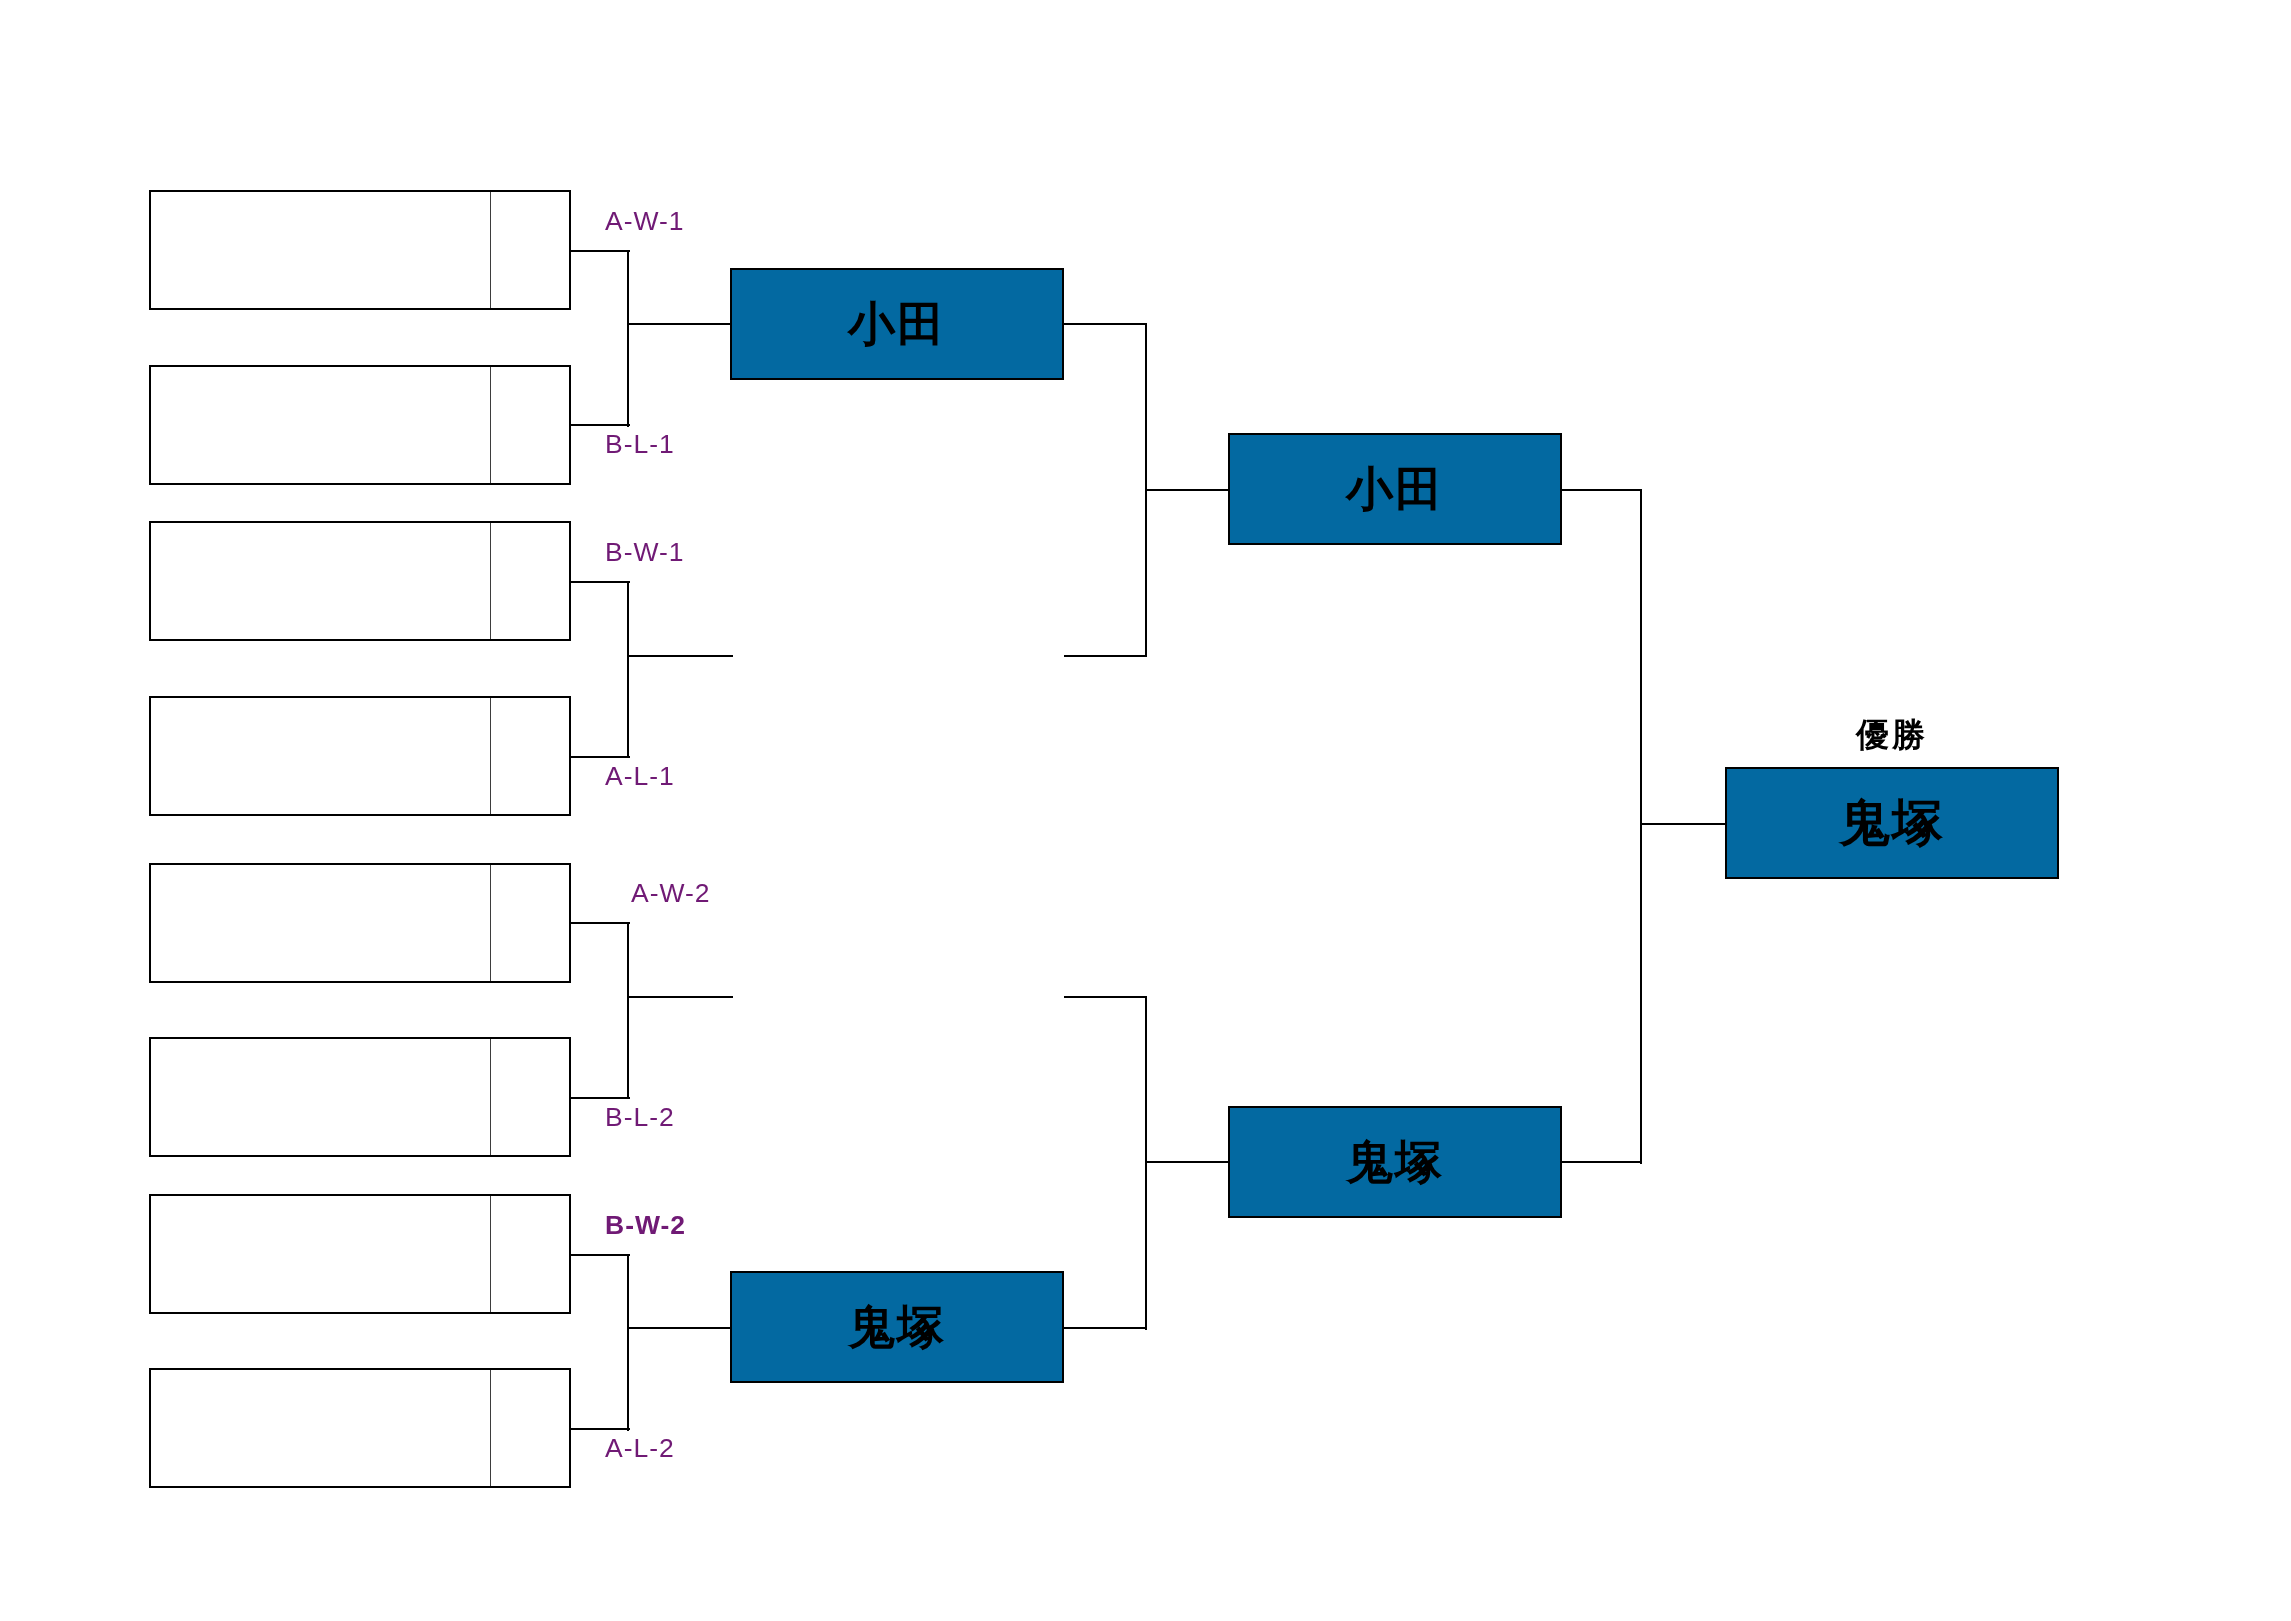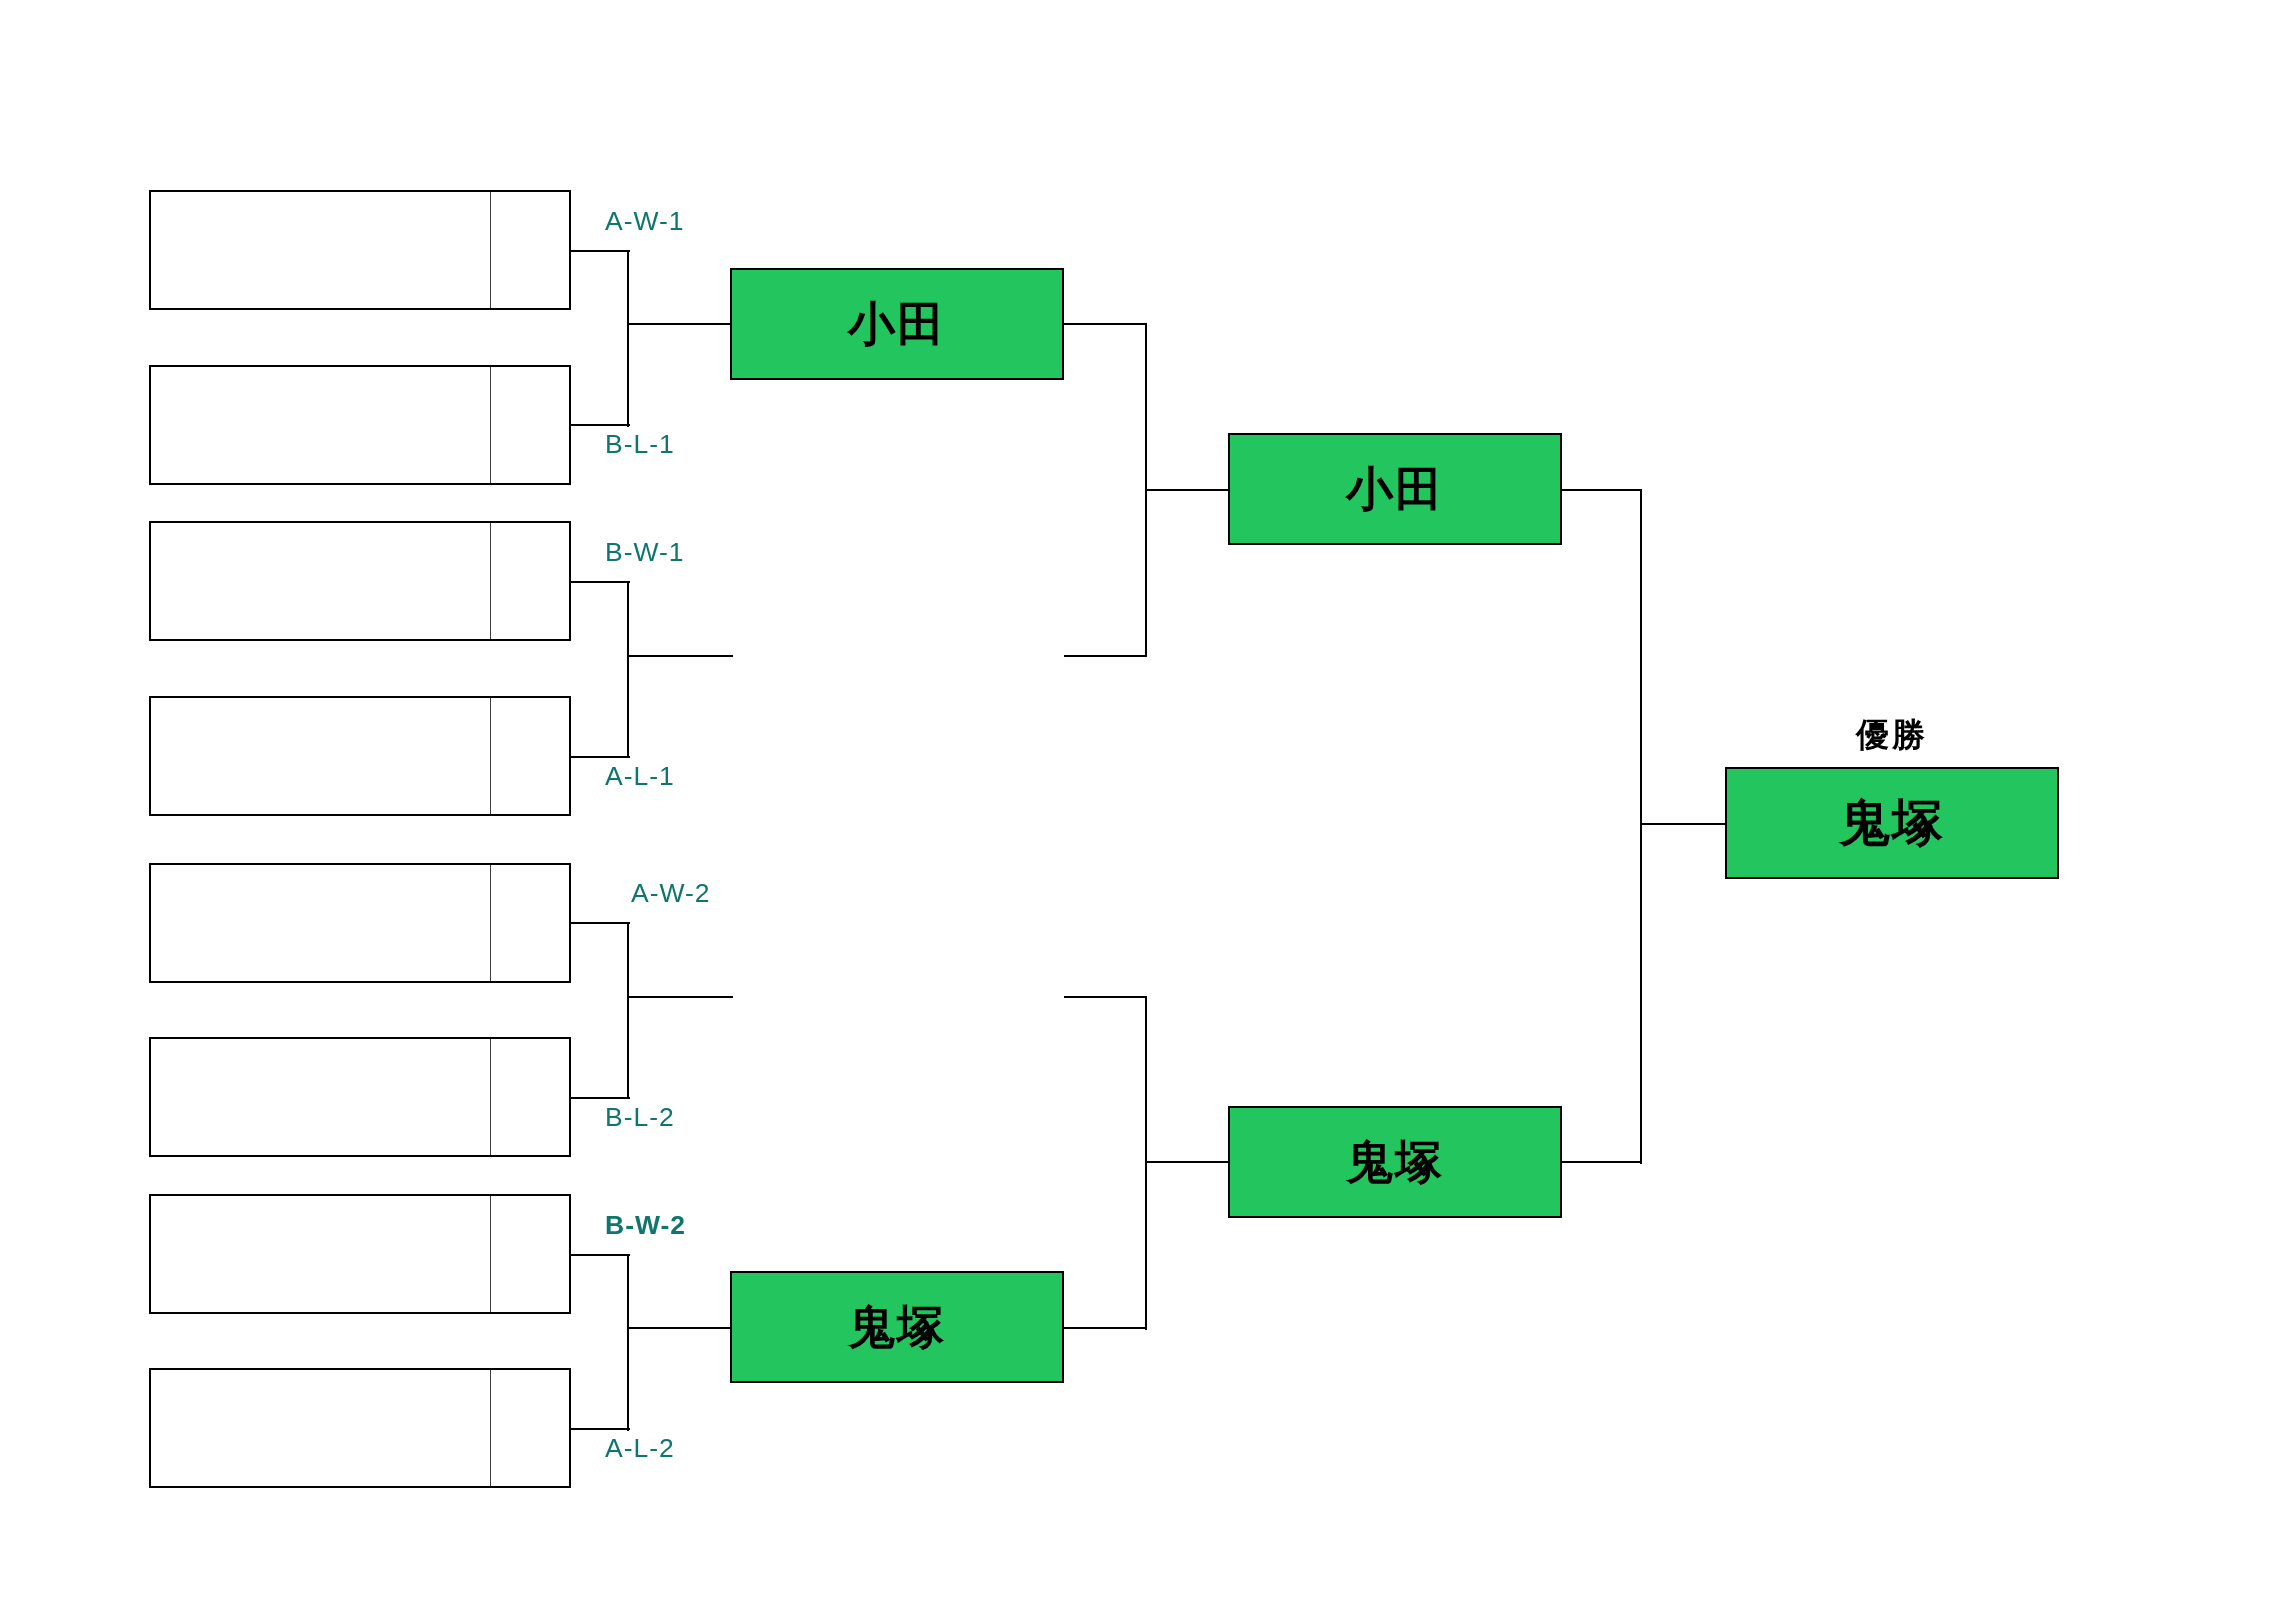--- a/index.html
+++ b/index.html
@@ -45,21 +45,21 @@
     top: 0;
     width: 0;
     height: 100%;
     border-left: 1.5px solid #3d3d3d;
   }
   
   .name-box {
     position: absolute;
     box-sizing: border-box;
     border: 2.9px solid #000000;
-    background: #22c55e;
+    background: #0369a1;
     display: flex;
     align-items: center;
     justify-content: center;
     font-weight: bold;
     color: #000000;
     letter-spacing: 2px;
   }
   .round2-box {
     left: 730px;
     width: 334px;
@@ -88,21 +88,21 @@
   .ln-v {
     position: absolute;
     width: 0;
     border-left: 2.9px solid #000000;
   }
   
   .seed-label {
     position: absolute;
     font-size: 26.5px;
     letter-spacing: 1px;
-    color: #0f766e;
+    color: #701a75;
     white-space: nowrap;
   }
   
   .champ-caption {
     position: absolute;
     left: 1725px;
     top: 713px;
     width: 334px;
     text-align: center;
     font-size: 33px;

